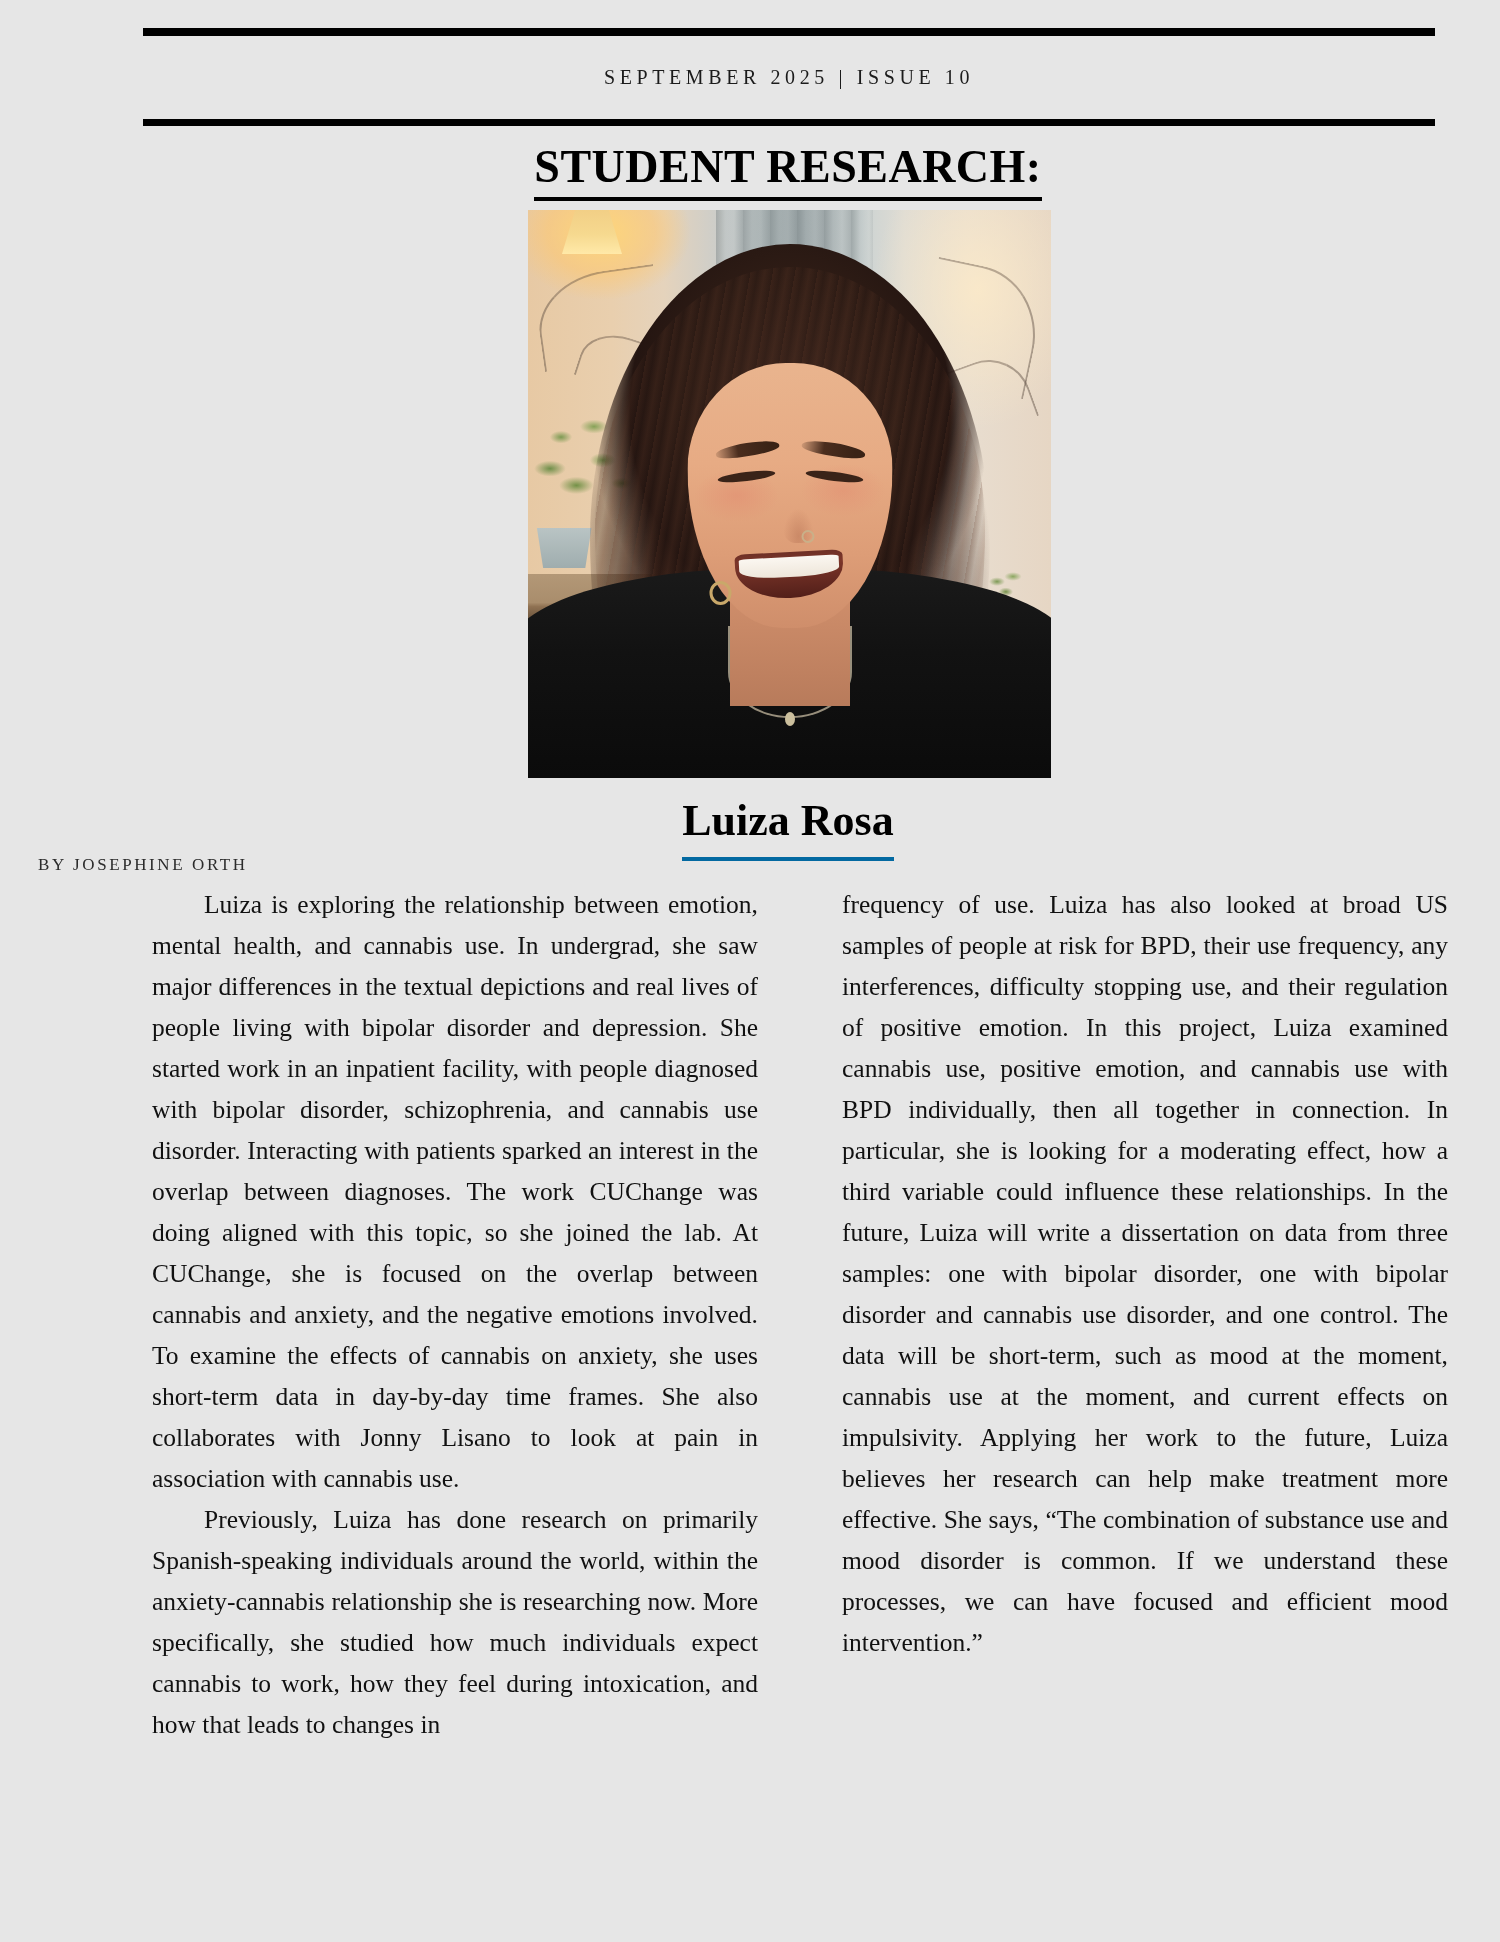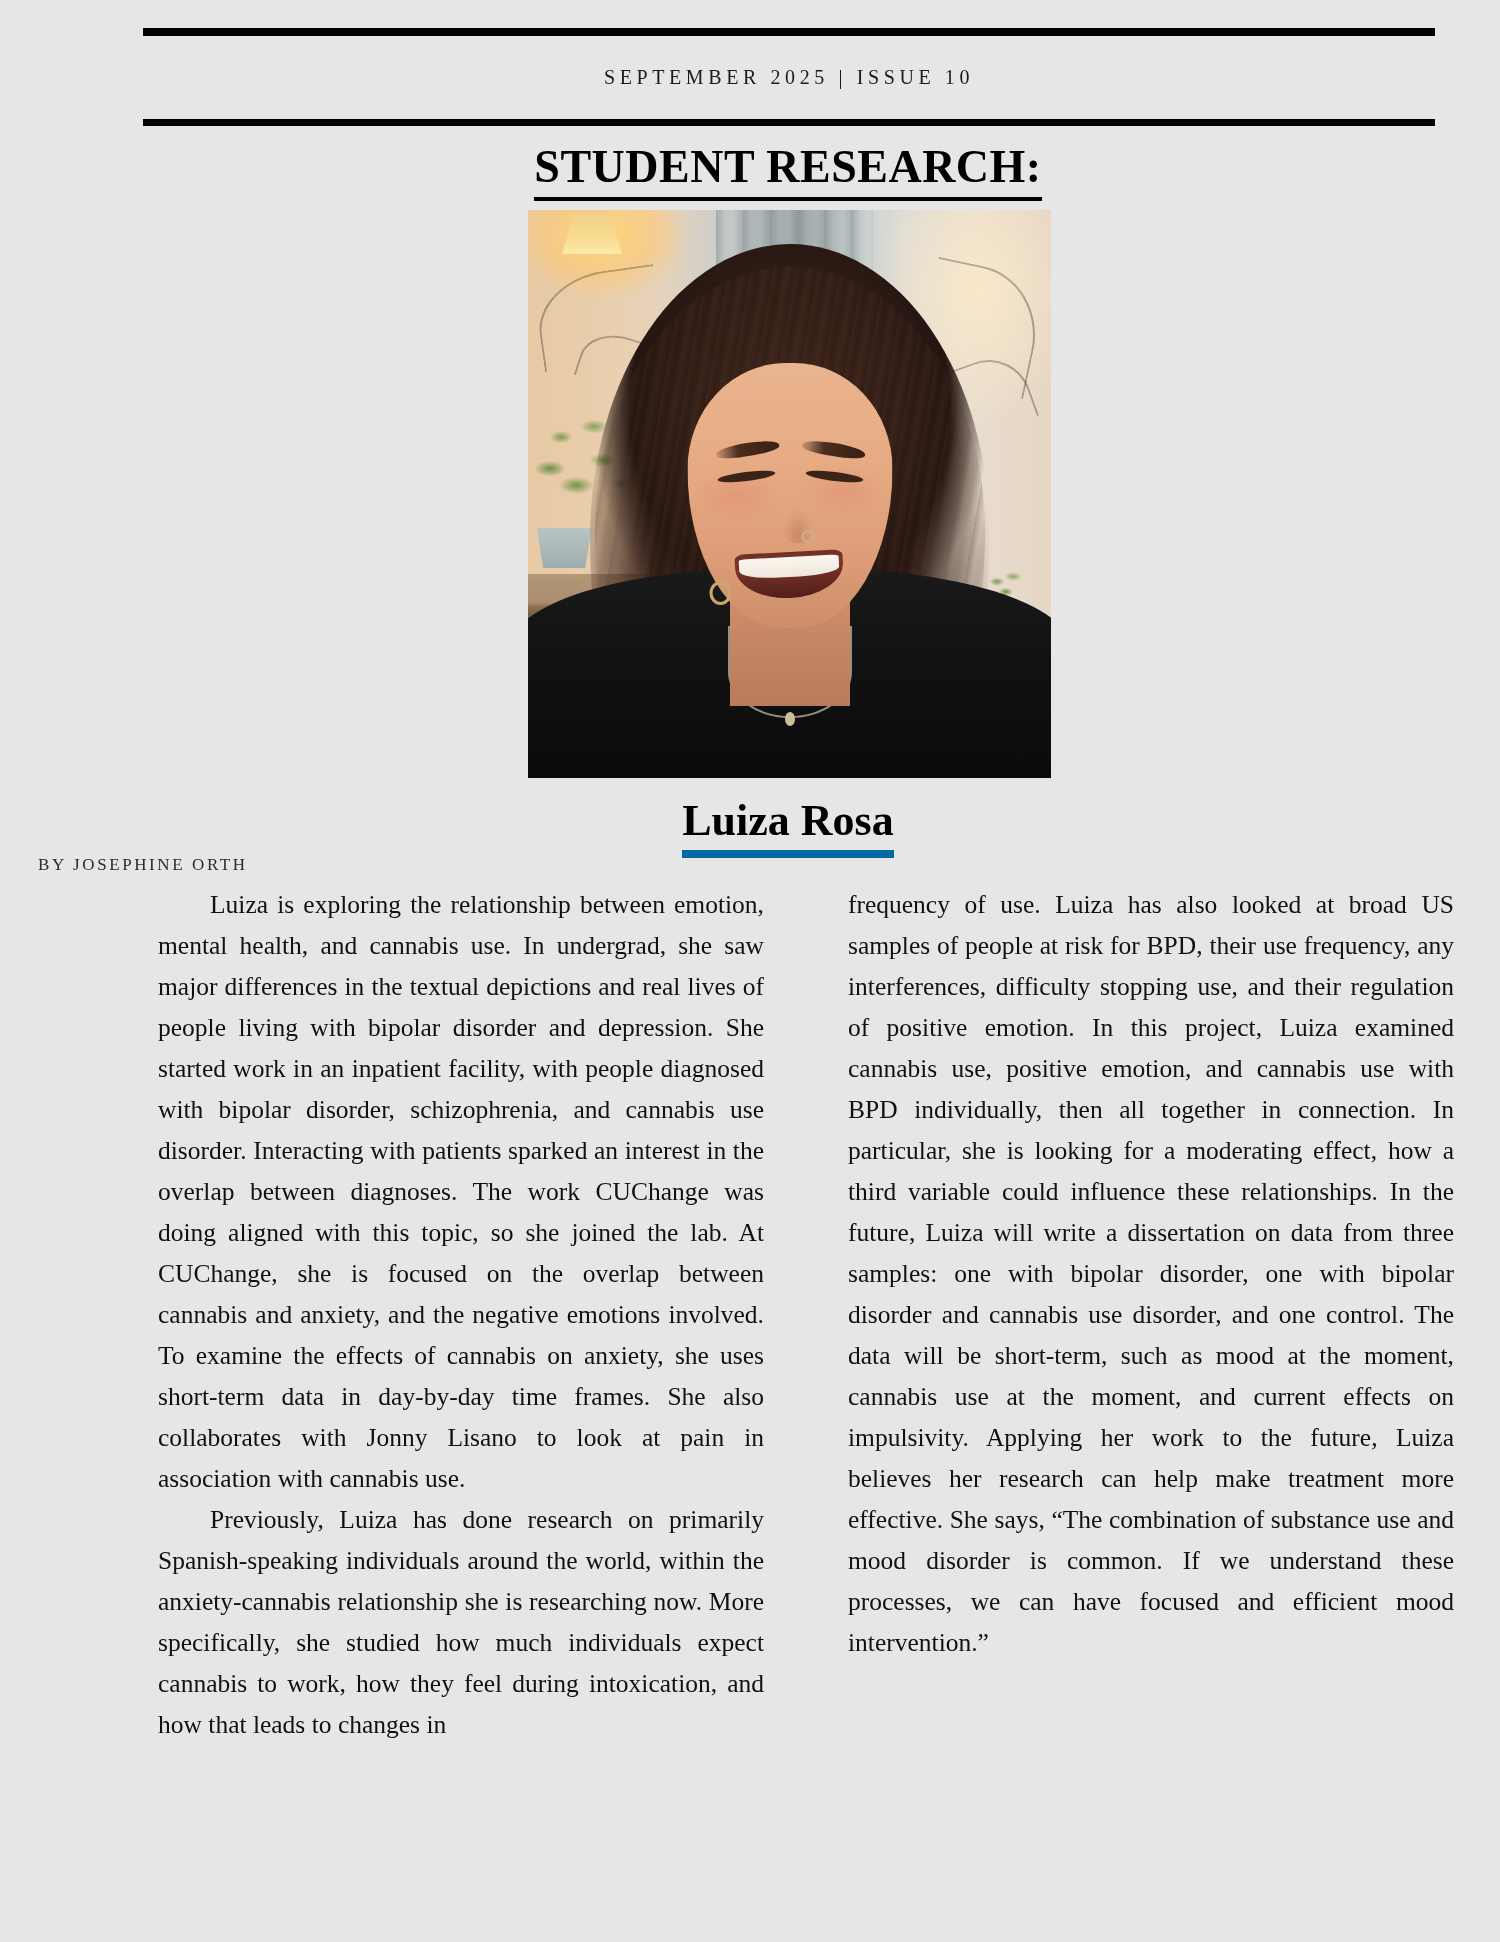--- a/index.html
+++ b/index.html
@@ -360,39 +360,39 @@
     position: absolute;
     top: 795px;
     left: 0;
     width: 1500px;
     text-align: center;
     font-size: 44px;
     font-weight: bold;
     color: #000;
   }
   .subject-name span {
-    border-bottom: 8px solid #0369a1;
-    padding-bottom: 5px;
+    border-bottom: 4px solid #0369a1;
+    padding-bottom: 12px;
   }
   .byline {
     position: absolute;
     top: 855px;
     left: 0;
     width: 1500px;
     text-align: left;
     font-size: 17px;
     letter-spacing: 2.6px;
     color: #2b2b2b;
   }
 
   
   .columns {
     position: absolute;
     top: 884px;
-    left: 120px;
+    left: 114px;
     width: 1296px;
     display: flex;
     gap: 84px;
   }
   .column {
     width: 606px;
   }
   .column p {
     margin: 0;
     text-align: justify;

